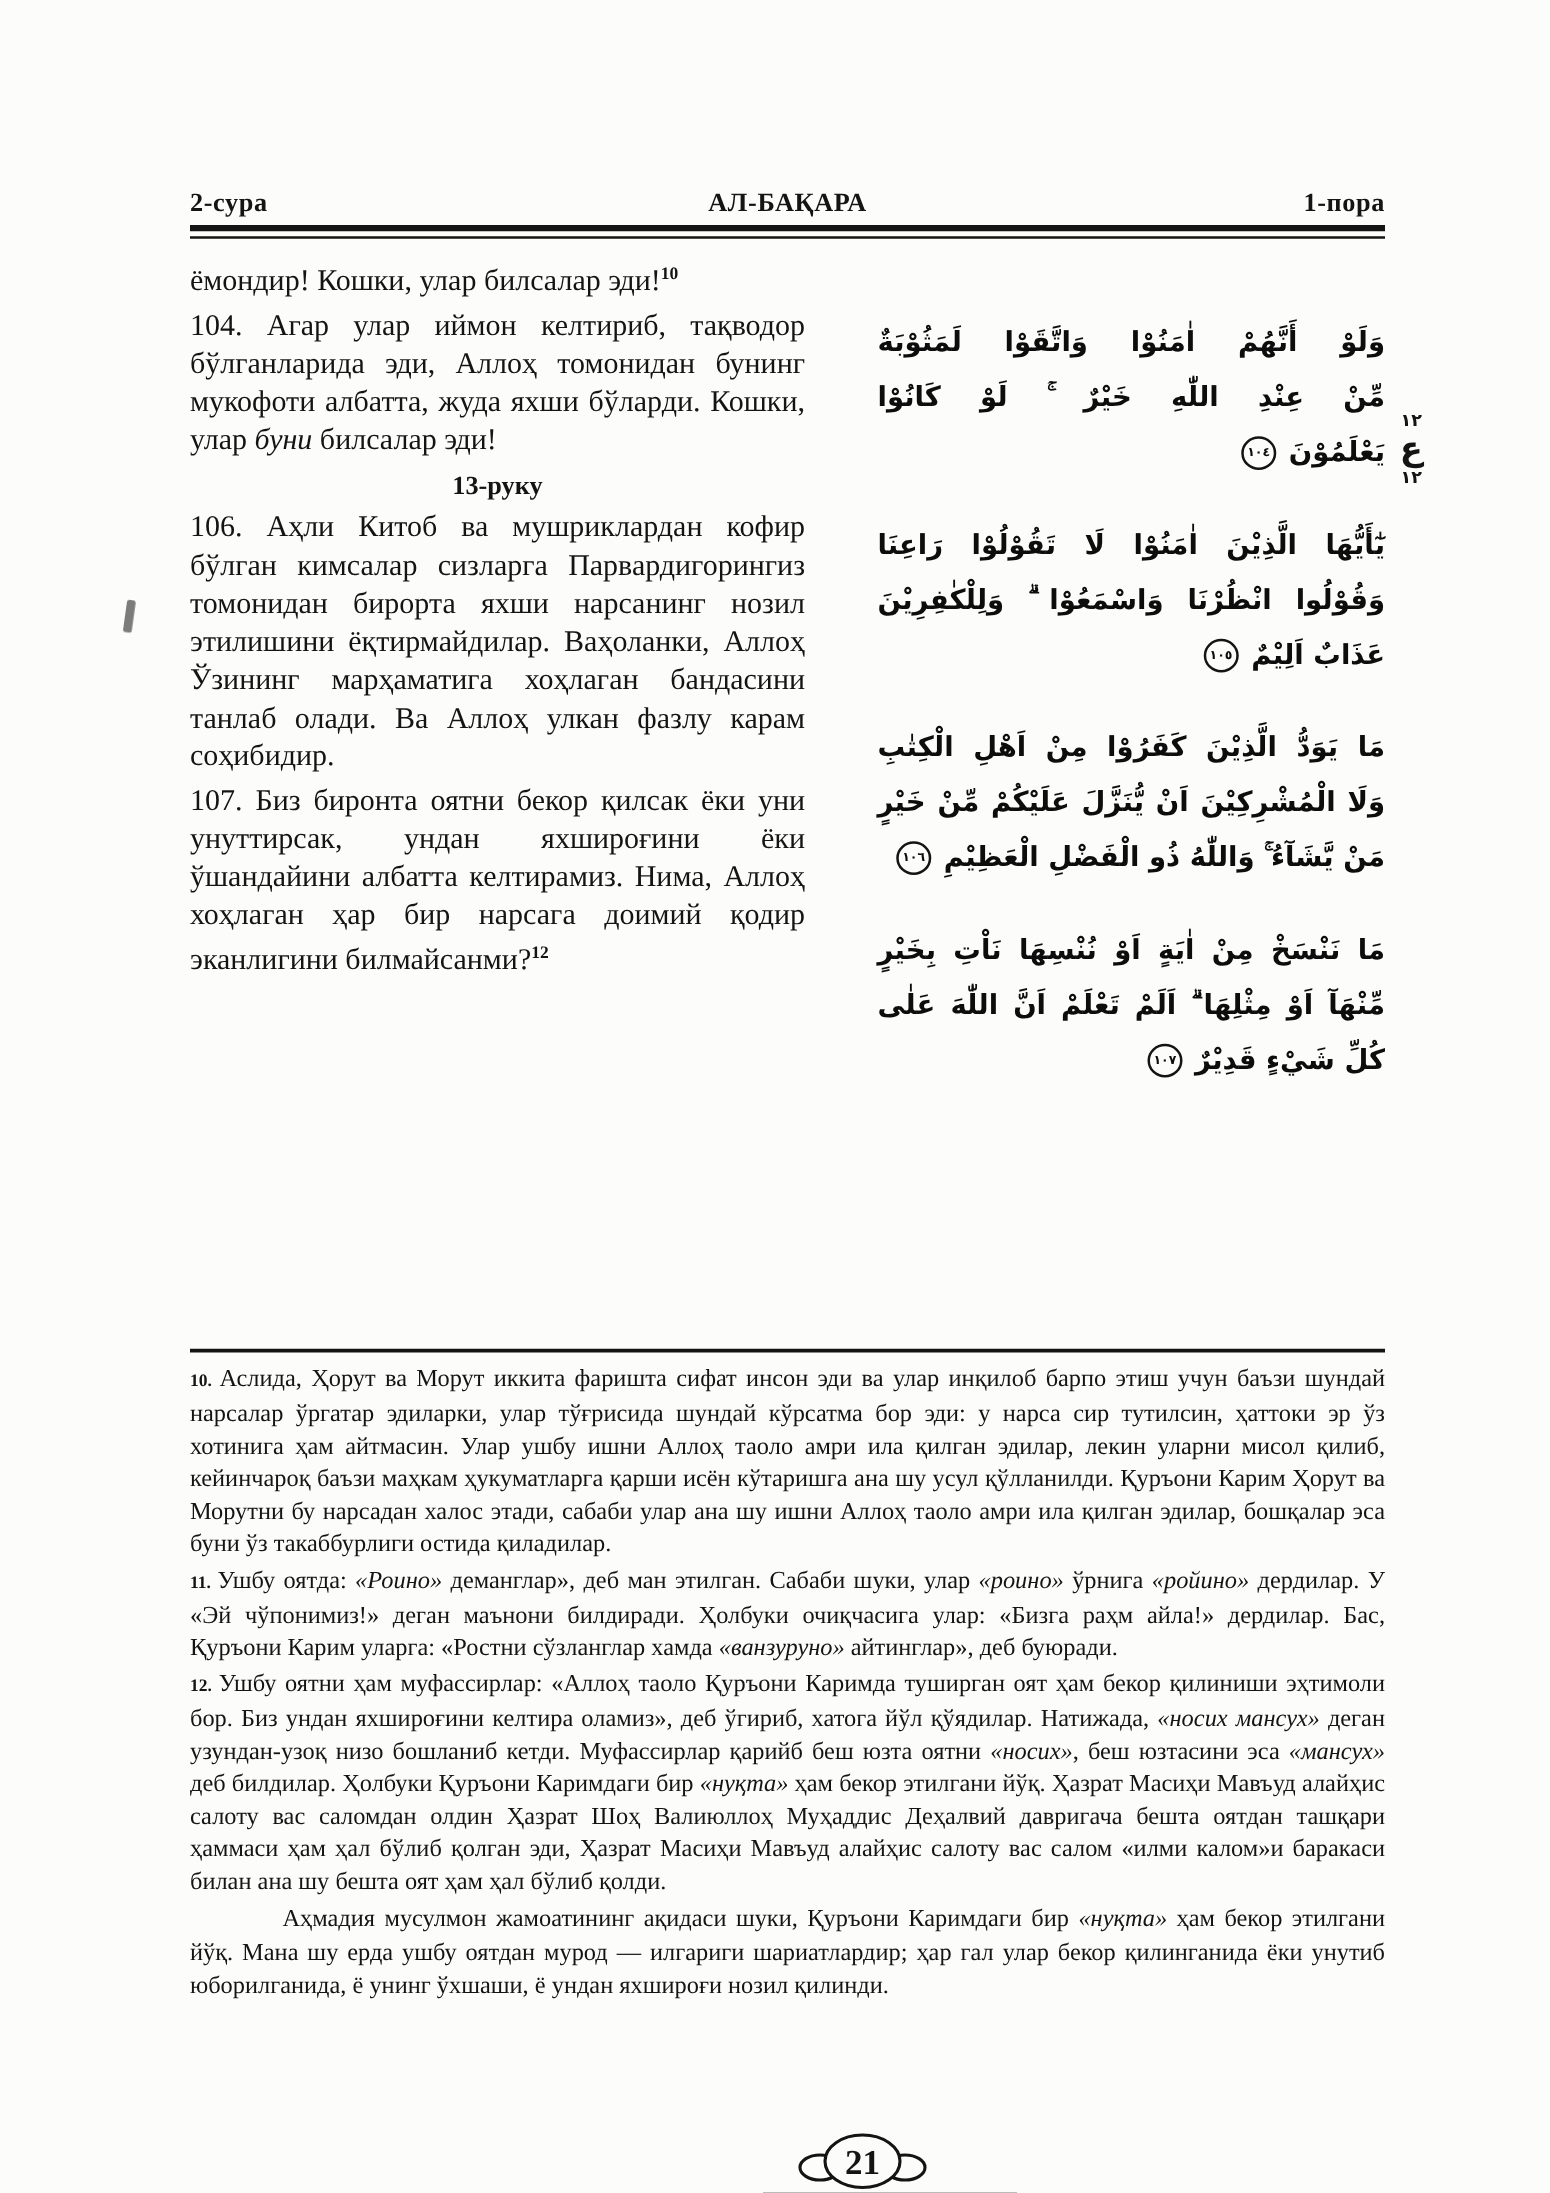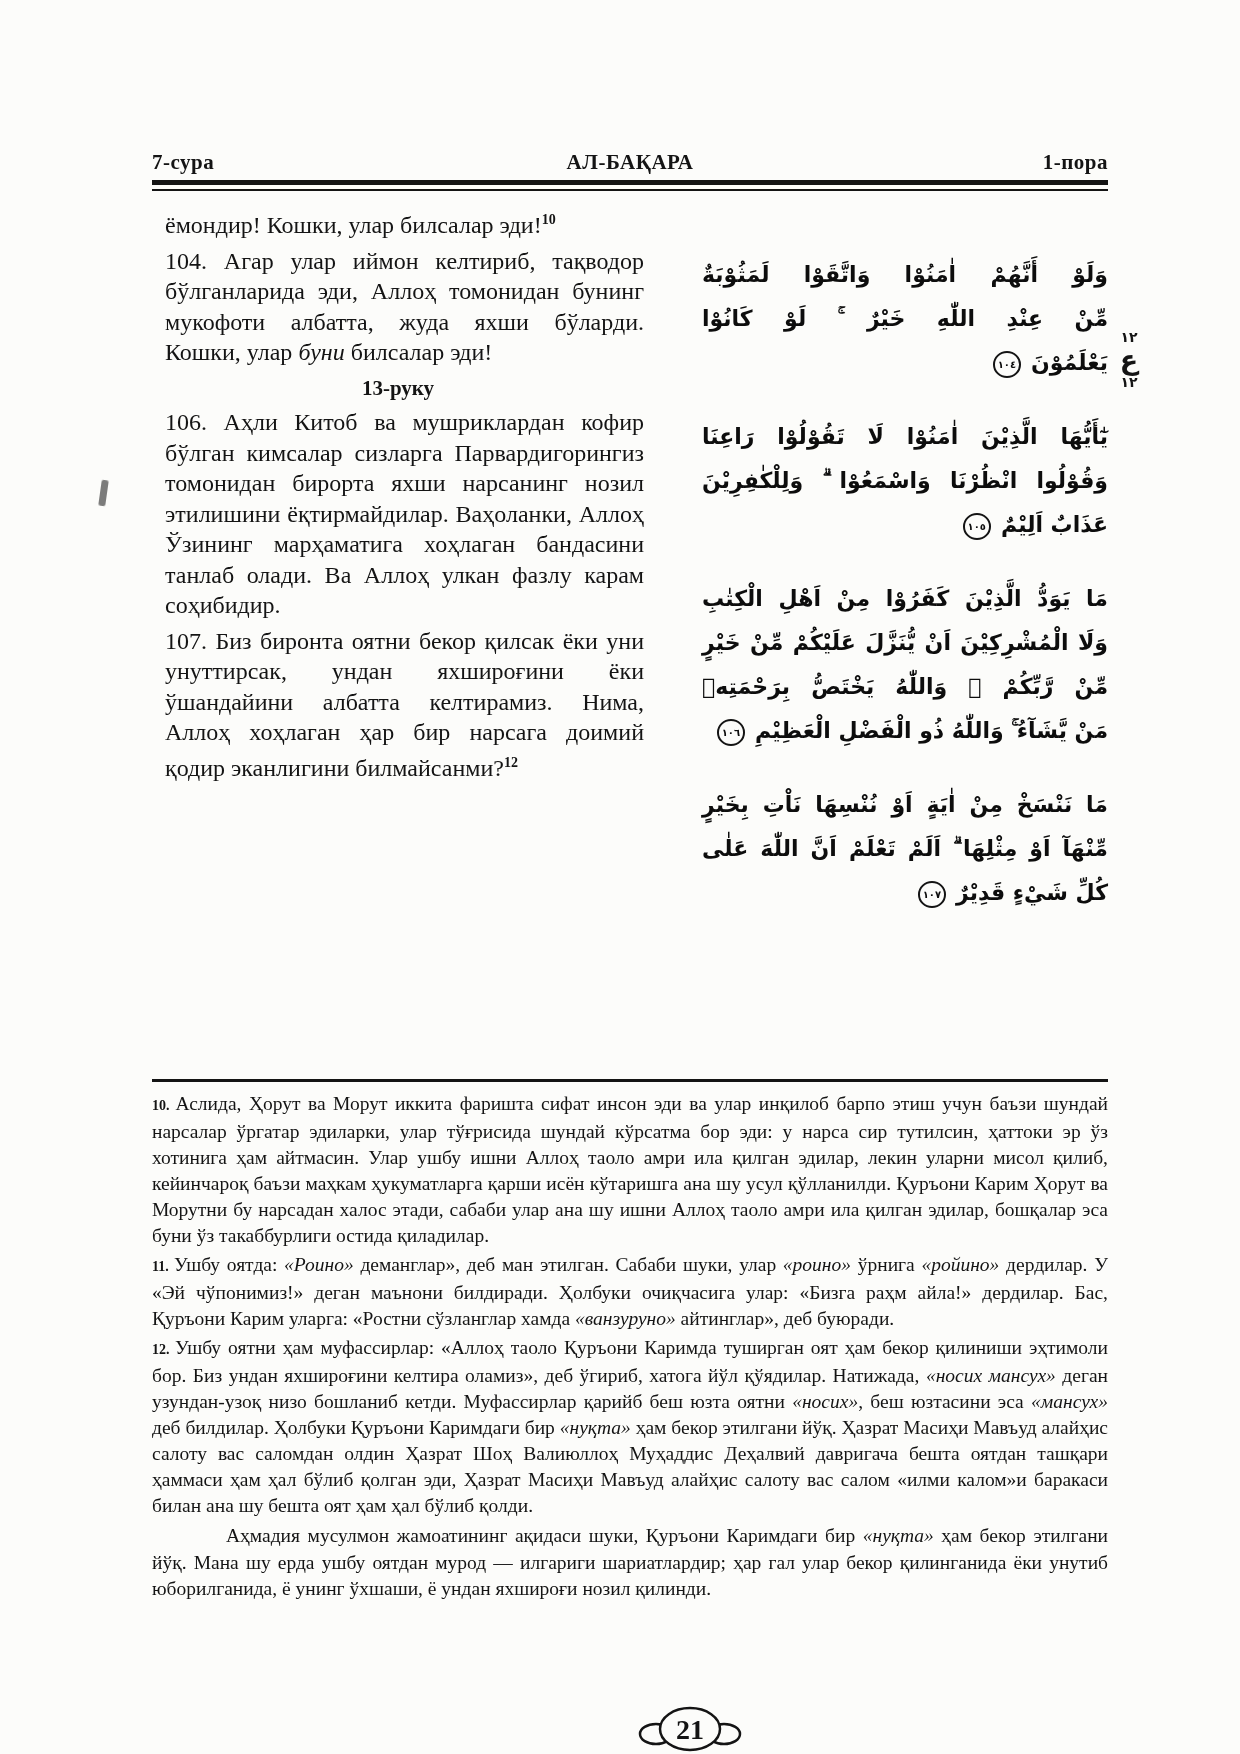--- a/index.html
+++ b/index.html
@@ -18,21 +18,21 @@
   }
   .running-head .hc{ text-align:center; }
   .running-head .hr{ text-align:right; }
   .double-rule{ margin-top:5px; height:4px; border-top:5px solid var(--ink); border-bottom:2px solid var(--ink); }
 
   
   .columns{ display:flex; margin-top:14px; min-height:866px; }
   .col-translation{
     width:492px; font-size:24px; line-height:30.5px; text-align:justify;
   }
-  .col-translation p{ margin:0 0 5px 13px; }
+  .col-translation p{ margin:0 0 5px 0; }
   .col-translation p.ruku-heading{ text-align:center; font-weight:bold; font-size:21px; margin:2px 0 4px 0; }
   .col-translation sup{ font-size:14px; font-weight:bold; }
 
   .col-arabic{
     width:406px; margin-left:auto; direction:rtl;
     font-family:"DejaVu Sans", sans-serif; font-weight:bold; font-size:22px; color:#0d0d0d;
   }
   .ayah-block{ margin-bottom:30px; }
   .ayah-block:first-child{ margin-top:48px; }
   .ar-line{ line-height:44px; text-align:justify; text-align-last:justify; }
@@ -68,21 +68,21 @@
   }
 </style>
 </head>
 <body>
 
 <div class="page">
   <div class="scan-artifact"></div>
 
   <div class="content">
     <div class="running-head">
-      <span class="hl">7-сура</span>
+      <span class="hl">2-сура</span>
       <span class="hc">АЛ-БАҚАРА</span>
       <span class="hr">1-пора</span>
     </div>
     <div class="double-rule"></div>
 
     <div class="columns">
       <div class="col-translation" id="translation-col">
           <p><span>ёмондир! Кошки, улар билсалар эди!</span><sup>10</sup></p>
           <p><span>104. Агар улар иймон келтириб, тақводор бўлганларида эди, Аллоҳ томонидан бунинг мукофоти албатта, жуда яхши бўларди. Кошки, улар </span><i>буни</i><span> билсалар эди!</span></p>
           <p class="ruku-heading"><span>13-руку</span></p>
@@ -96,21 +96,20 @@
             <div class="ar-line last">يَعْلَمُوْنَ<span class="ayah-num">١٠٤</span></div>
           </div>
           <div class="ayah-block">
             <div class="ar-line">يٰٓأَيُّهَا الَّذِيْنَ اٰمَنُوْا لَا تَقُوْلُوْا رَاعِنَا</div>
             <div class="ar-line">وَقُوْلُوا انْظُرْنَا وَاسْمَعُوْا ۗ وَلِلْكٰفِرِيْنَ</div>
             <div class="ar-line last">عَذَابٌ اَلِيْمٌ<span class="ayah-num">١٠٥</span></div>
           </div>
           <div class="ayah-block">
             <div class="ar-line">مَا يَوَدُّ الَّذِيْنَ كَفَرُوْا مِنْ اَهْلِ الْكِتٰبِ</div>
             <div class="ar-line">وَلَا الْمُشْرِكِيْنَ اَنْ يُّنَزَّلَ عَلَيْكُمْ مِّنْ خَيْرٍ</div>
-            <div class="ar-line">مِّنْ رَّبِّكُمْ ۗ وَاللّٰهُ يَخْتَصُّ بِرَحْمَتِهٖ</div>
             <div class="ar-line last">مَنْ يَّشَآءُ ۚ وَاللّٰهُ ذُو الْفَضْلِ الْعَظِيْمِ<span class="ayah-num">١٠٦</span></div>
           </div>
           <div class="ayah-block">
             <div class="ar-line">مَا نَنْسَخْ مِنْ اٰيَةٍ اَوْ نُنْسِهَا نَاْتِ بِخَيْرٍ</div>
             <div class="ar-line">مِّنْهَآ اَوْ مِثْلِهَا ۗ اَلَمْ تَعْلَمْ اَنَّ اللّٰهَ عَلٰى</div>
             <div class="ar-line last">كُلِّ شَيْءٍ قَدِيْرٌ<span class="ayah-num">١٠٧</span></div>
           </div>
         </div>
     </div>
 

